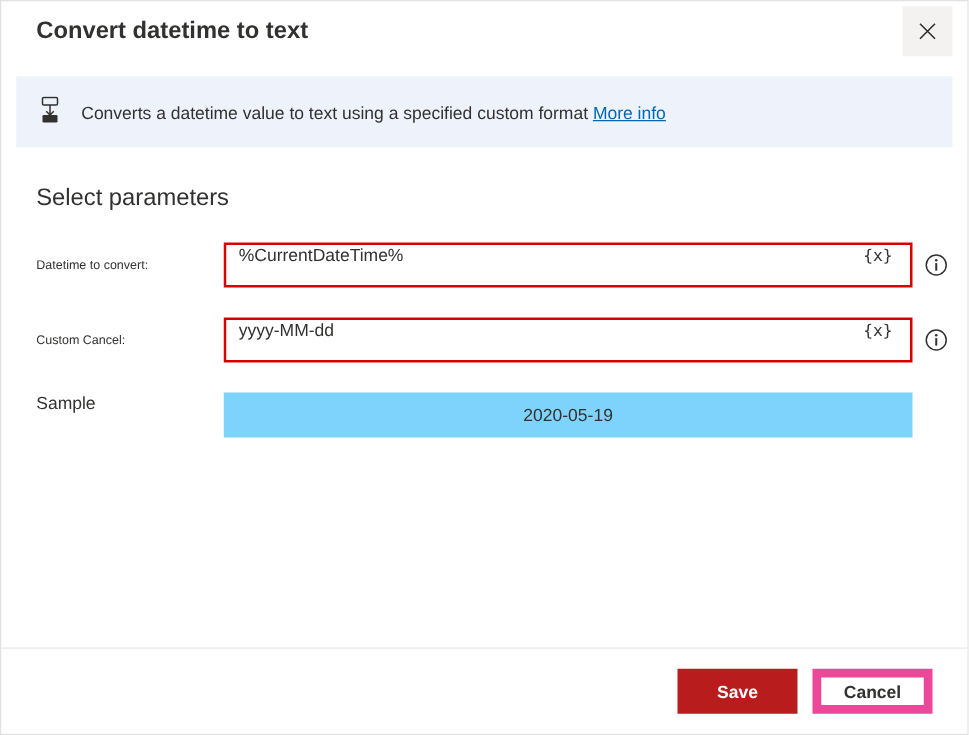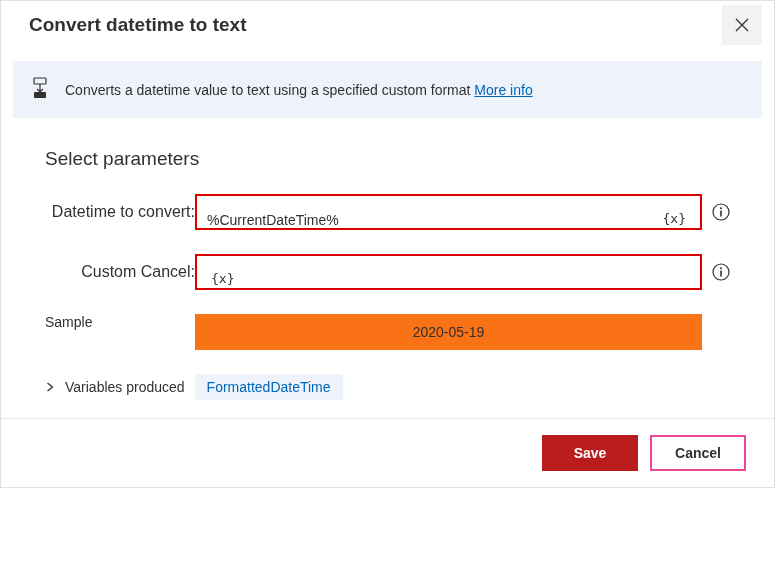--- a/index.html
+++ b/index.html
@@ -8,21 +8,21 @@
     font-family: "Segoe UI", -apple-system, Arial, sans-serif;
     font-size: 14px;
     color: #323130;
     background: #fff;
     width: 775px;
     height: 588px;
     overflow: hidden;
   }
   .dialog {
     width: 775px;
-    height: 488px;
+    height: 588px;
     border: 1px solid #e1e1e1;
     display: flex;
     flex-direction: column;
   }
   .header {
     display: flex;
     align-items: center;
     padding: 4px 12px 4px 28px;
   }
   .title {
@@ -45,54 +45,52 @@
     background: #eef3fb;
     display: flex;
     align-items: center;
     padding: 16px 18px;
     gap: 16px;
   }
   .banner-icon { width: 18px; flex-shrink:0; }
   .banner-text { font-size: 14px; }
   .banner-text a { color: #0067b8; text-decoration: underline; cursor: pointer; }
   .content {
-    padding: 18px 44px 0 28px;
+    padding: 18px 16px 0 28px;
     flex: 1;
     overflow: auto;
-    margin-left: 16px;
   }
   .section-title {
     font-size: 19px;
     font-weight: 400;
     margin: 12px 0 24px 0;
   }
   .form-row {
     display: flex;
     align-items: center;
     margin-bottom: 24px;
   }
   .form-label {
     width: 150px;
     flex-shrink: 0;
-    font-size: 16px;
-    text-align: right;
+    font-size: 10px;
   }
   .field-wrap {
     flex: 1;
     position: relative;
     display: flex;
     align-items: center;
   }
   .field {
     flex: 1;
     height: 36px;
     border: 2px solid #d90000;
     background: #fff;
     display: flex;
-    align-items: flex-end;
+    align-items: flex-start;
     padding: 0 10px;
     position: relative;
     gap: 24px;
   }
   .field.select { cursor: pointer; }
   .field-text { flex: 1; font-size: 14px; }
   .var-btn {
     font-family: Consolas, monospace;
     font-size: 13px;
     color: #333;
@@ -114,21 +112,21 @@
   .sample-row {
     display: flex;
     margin-bottom: 24px;
   }
   .sample-label {
     width: 150px;
     flex-shrink: 0;
   }
   .sample-value {
     flex: 1;
-    background: #f97316;
+    background: #7dd3fc;
     height: 36px;
     display: flex;
     align-items: center;
     justify-content: center;
     margin-right: 28px;
   }
   .vars-row {
     display: flex;
     align-items: center;
     gap: 10px;
@@ -160,21 +158,21 @@
     cursor: pointer;
     border: 1px solid transparent;
   }
   .btn-primary {
     background: #b91c1c;
     color: #fff;
     font-weight: 600;
   }
   .btn-secondary {
     background: #fff;
-    border: 2px solid #ec4899;
+    border: 7px solid #ec4899;
     color: #323130;
     font-weight: 600;
   }
 </style>
 </head>
 <body>
 
 <div class="dialog">
 
   <div class="header">
@@ -217,46 +215,38 @@
             </svg>
         </div>
       </div>
     </div>
 
 
     <div class="form-row">
       <div class="form-label">Custom Cancel:</div>
       <div class="field-wrap">
         <div class="field">
+          <div class="field-text">yyyy-MM-dd</div>
           <div class="var-btn">{x}</div>
         </div>
         <div class="info-icon">
           <svg viewBox="0 0 18 18">
               <circle cx="9" cy="9" r="8" fill="none" stroke="#323130" stroke-width="1.2"></circle>
               <circle cx="9" cy="5.2" r="1" fill="#323130"></circle>
               <rect x="8.2" y="7.5" width="1.6" height="6" fill="#323130"></rect>
             </svg>
         </div>
       </div>
     </div>
 
     <div class="sample-row">
       <div class="sample-label">Sample</div>
       <div class="sample-value">2020-05-19</div>
     </div>
 
-    <div class="vars-row">
-      <div class="vars-caret">
-        <svg viewBox="0 0 10 10">
-            <path d="M2.5 1 L7.5 5 L2.5 9" fill="none" stroke="#323130" stroke-width="1.3"></path>
-          </svg>
-      </div>
-      <div class="vars-label">Variables produced</div>
-      <div class="var-chip">FormattedDateTime</div>
-    </div>
 
   </div>
 
   <div class="footer">
     <div class="btn btn-primary">Save</div>
     <div class="btn btn-secondary">Cancel</div>
   </div>
 
 </div>
 

